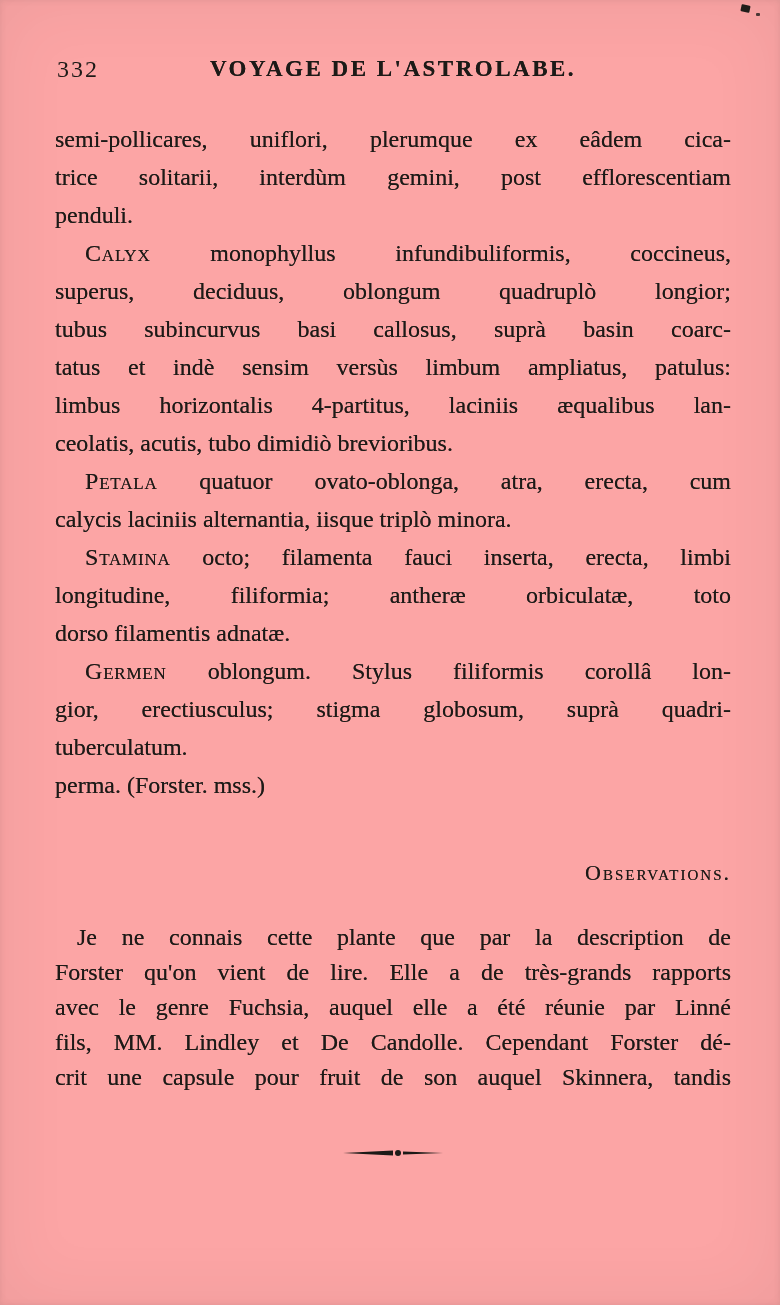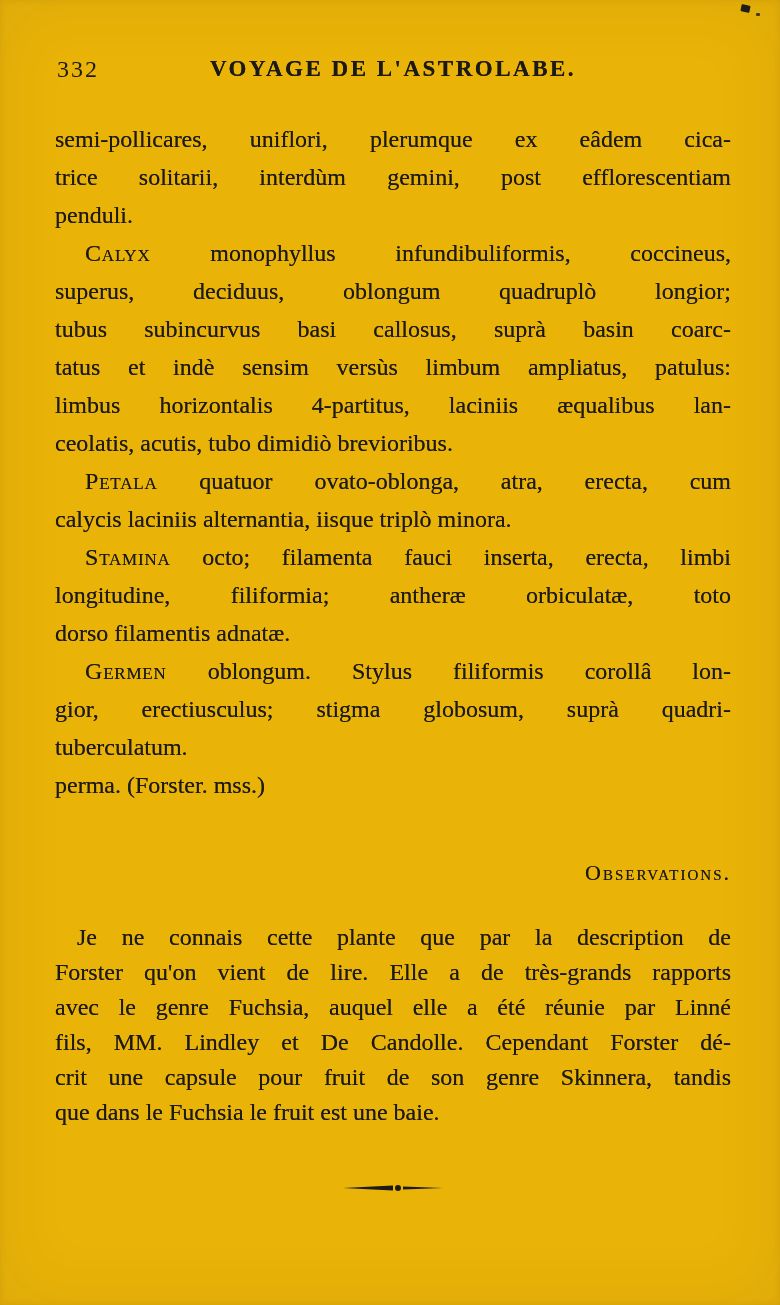--- a/index.html
+++ b/index.html
@@ -6,21 +6,21 @@
   html, body { width: 780px; height: 1305px; overflow: hidden; }
   body {
     background: #e9e9e5;
     font-family: "Liberation Serif", "DejaVu Serif", serif;
     color: #1c1a17;
   }
   .page {
     position: relative;
     width: 780px;
     height: 1305px;
-    background: #eab308;
+    background: #fca5a5;
     box-shadow: inset 0 0 70px rgba(60,55,45,0.08), inset 0 0 6px rgba(60,55,45,0.10);
   }
   .speck { position: absolute; background: #1f1d1a; border-radius: 1px; }
   .speck.s1 { left: 741px; top: 5px; width: 9px; height: 7px; transform: rotate(12deg); }
   .speck.s2 { left: 756px; top: 13px; width: 4px; height: 3px; opacity: .8; }
 
   .header {
     position: relative;
     width: 676px;
     margin-left: 55px;
@@ -130,22 +130,21 @@
       </section>
 
     <h2 class="obs-heading" data-name="observations-heading">Observations.</h2>
 
     <section data-name="observations-text">
         <div class="para" data-name="paragraph-observations">
           <div class="line first" data-name="text-line"><span data-name="text-segment">Je ne connais cette plante que par la description de</span></div>
           <div class="line" data-name="text-line"><span data-name="text-segment">Forster qu'on vient de lire. Elle a de très-grands rapports</span></div>
           <div class="line" data-name="text-line"><span data-name="text-segment">avec le genre </span><span class="it" data-name="italic-term">Fuchsia,</span><span data-name="text-segment"> auquel elle a été réunie par Linné</span></div>
           <div class="line" data-name="text-line"><span data-name="text-segment">fils, MM. Lindley et De Candolle. Cependant Forster dé-</span></div>
-          <div class="line" data-name="text-line"><span data-name="text-segment">crit une capsule pour fruit de son genre </span><span class="it" data-name="italic-term">Skinnera,</span><span data-name="text-segment"> tandis</span></div>
-          <div class="line last" data-name="text-line"><span data-name="text-segment">que dans le </span><span class="it" data-name="italic-term">Fuchsia</span><span data-name="text-segment"> le fruit est une baie.</span></div>
+          <div class="line" data-name="text-line"><span data-name="text-segment">crit une capsule pour fruit de son auquel </span><span class="it" data-name="italic-term">Skinnera,</span><span data-name="text-segment"> tandis</span></div>
         </div>
       </section>
 
     <div class="ornament" data-name="tailpiece-ornament">
       <svg width="100" height="12" viewBox="0 0 100 12" data-name="swelled-rule-icon" aria-hidden="true">
         <polygon points="0,6 50,3.6 50,8.4" fill="#1c1a17"></polygon>
         <circle cx="55" cy="6" r="3" fill="#1c1a17"></circle>
         <polygon points="60,4.4 100,6 60,7.6" fill="#1c1a17"></polygon>
       </svg>
     </div>

